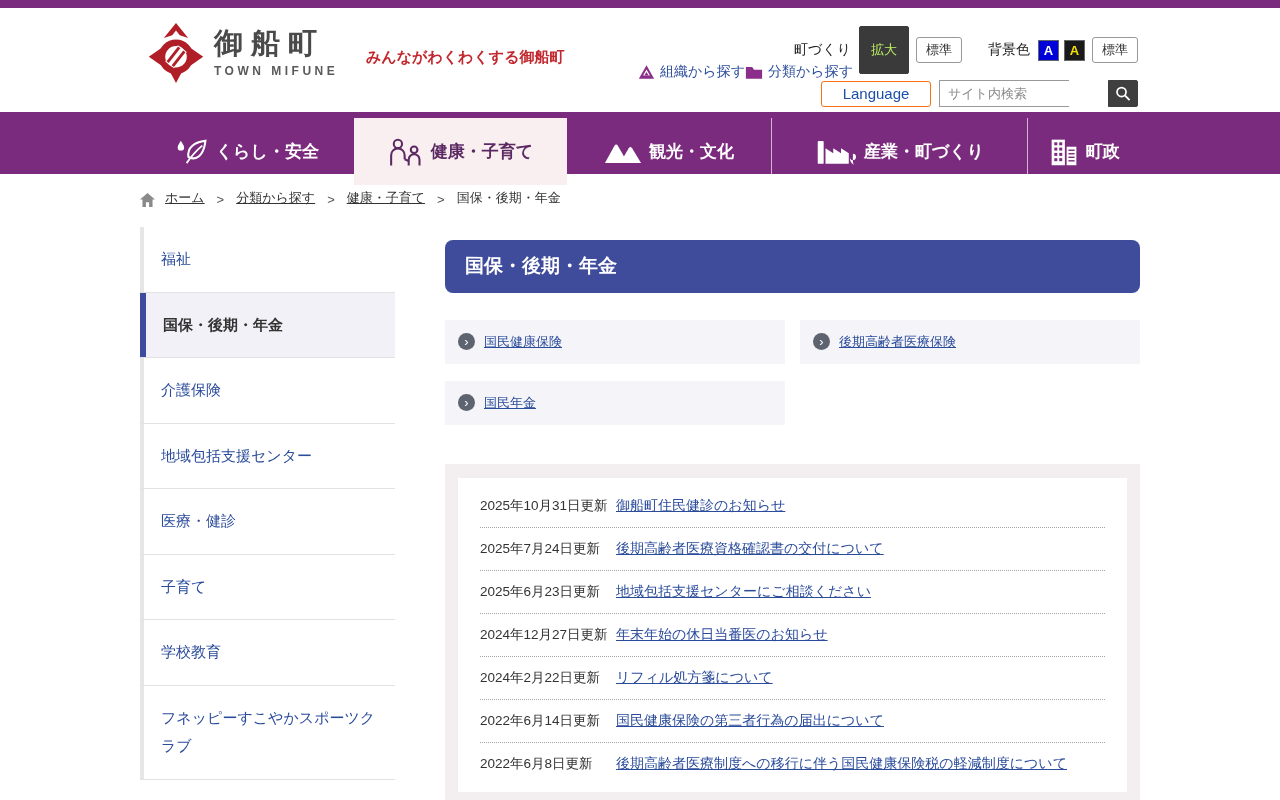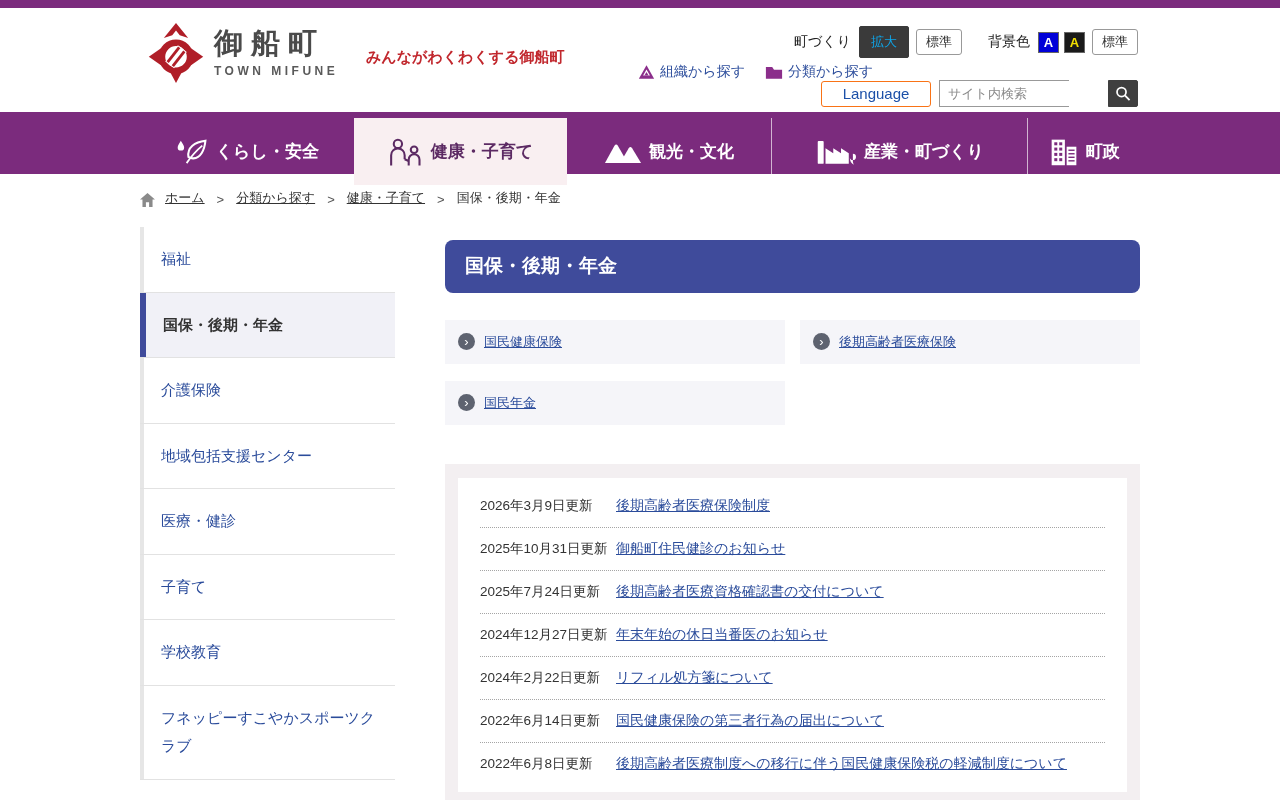--- a/index.html
+++ b/index.html
@@ -28,28 +28,28 @@
   .header .container{height:104px;}
   .logo-group{position:absolute;left:6px;top:14px;display:flex;align-items:center;cursor:pointer;}
   .emblem{width:60px;height:62px;}
   .logo-text{margin-left:8px;}
   .site-name{font-size:29px;font-weight:bold;color:#4A4A4A;letter-spacing:8px;line-height:1;}
   .site-name-en{font-size:12px;font-weight:bold;color:#5A5A5A;letter-spacing:3.5px;margin-top:6px;}
   .tagline{position:absolute;left:226px;top:40px;color:var(--red);font-weight:bold;font-size:15px;}
 
   .ctrl-row1{position:absolute;top:18px;right:2px;display:flex;align-items:center;font-size:14px;}
   .ctrl-label{color:#222;margin-right:8px;}
-  .btn-dark{background:#3A3A3A;color:#0ea5e9;border:1px solid #3A3A3A;font-size:13px;padding:6px 11px;border-radius:2px;cursor:pointer;}
+  .btn-dark{background:#3A3A3A;color:#bef264;border:1px solid #3A3A3A;font-size:13px;padding:14px 11px;border-radius:2px;cursor:pointer;}
   .btn-light{background:#fff;color:#333;border:1px solid #999;font-size:13px;padding:3px 9px;border-radius:3px;margin-left:7px;cursor:pointer;}
   .bg-label{margin-left:26px;margin-right:8px;color:#222;}
   .bg-a{width:21px;height:21px;display:inline-flex;align-items:center;justify-content:center;font-size:13px;font-weight:bold;cursor:pointer;border:1px solid #666;}
   .bg-a-blue{background:#0000D8;color:#fff;}
   .bg-a-black{background:#1A1A1A;color:#F4E100;margin-left:5px;}
 
-  .org-links{position:absolute;top:55px;left:498px;display:flex;align-items:center;gap:20px;font-size:14px;}
+  .org-links{position:absolute;top:55px;left:498px;display:flex;align-items:center;font-size:14px;}
   .org-links a{color:var(--link);text-decoration:none;display:flex;align-items:center;gap:5px;cursor:pointer;}
   .ctrl-row2{position:absolute;top:72px;right:2px;display:flex;align-items:center;}
   .lang-btn{width:110px;height:26px;border:1px solid #f97316;border-radius:3px;background:#fff;color:#1C50A8;font-size:15px;display:flex;align-items:center;justify-content:center;cursor:pointer;}
   .search-box{display:flex;margin-left:8px;gap:39px;}
   .search-input{width:130px;height:27px;border:1px solid #999;border-right:none;padding:0 8px;font-size:13px;color:#333;outline:none;}
   .search-input::placeholder{color:#8a8a8a;}
   .search-btn{width:30px;height:27px;background:#3F3F3F;border:1px solid #3F3F3F;border-radius:0 2px 2px 0;display:flex;align-items:center;justify-content:center;cursor:pointer;}
 
   
   .nav{height:62px;background:var(--purple);}
@@ -296,30 +296,30 @@
         </div>
         <div class="cat-box">
           <span class="chev-circle">›</span>
           <a>国民年金</a>
         </div>
       </div>
 
       <div class="news-wrap">
         <div class="news-panel">
           <div class="news-row">
-            <span class="news-date">2026年3月9日更新</span>
-            <a>後期高齢者医療保険制度</a>
-          </div>
-          <div class="news-row">
             <span class="news-date">2025年10月31日更新</span>
             <a>御船町住民健診のお知らせ</a>
           </div>
           <div class="news-row">
             <span class="news-date">2025年7月24日更新</span>
             <a>後期高齢者医療資格確認書の交付について</a>
+          </div>
+          <div class="news-row">
+            <span class="news-date">2025年6月23日更新</span>
+            <a>地域包括支援センターにご相談ください</a>
           </div>
           <div class="news-row">
             <span class="news-date">2024年12月27日更新</span>
             <a>年末年始の休日当番医のお知らせ</a>
           </div>
           <div class="news-row">
             <span class="news-date">2024年2月22日更新</span>
             <a>リフィル処方箋について</a>
           </div>
           <div class="news-row">

